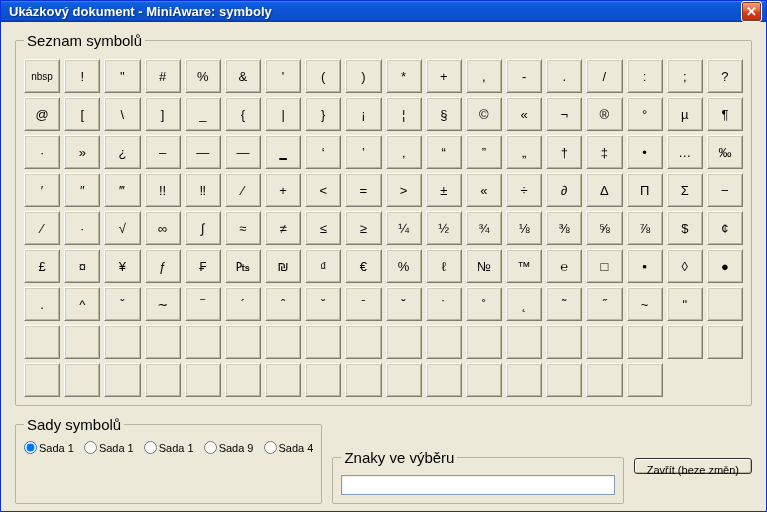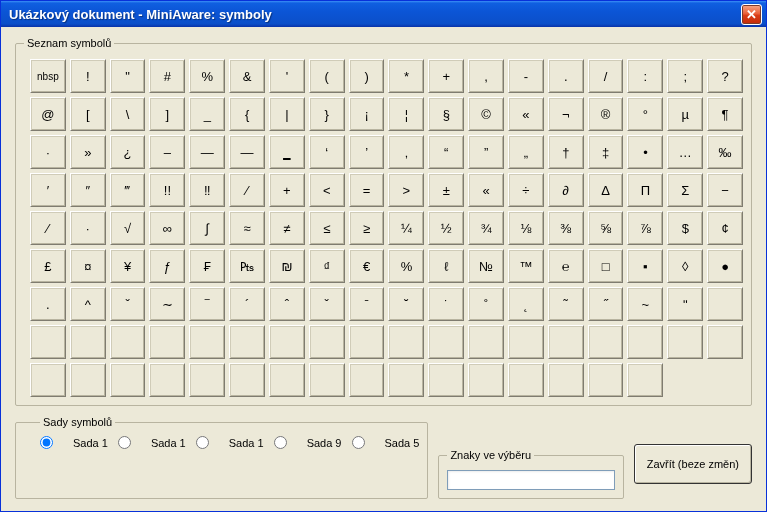--- a/index.html
+++ b/index.html
@@ -60,30 +60,29 @@
     border: 1px solid #b8b4a0;
     border-radius: 2px;
     padding: 8px 8px 8px 8px;
     margin: 0;
   }
   fieldset.symbols {
     flex: 1;
     padding: 10px 8px 8px 8px;
   }
   legend {
-    font-size: 11px;
+    font-size: 15px;
     color: #000;
     padding: 0 3px;
   }
   .grid {
     display: grid;
     grid-template-columns: repeat(18, 1fr);
     grid-auto-rows: 34px;
     gap: 4px;
-    margin-left: 6px;
   }
   .sym-btn {
     background: #ece9d8;
     border-top: 1px solid #fff;
     border-left: 1px solid #fff;
     border-right: 1px solid #7f7c70;
     border-bottom: 1px solid #7f7c70;
     box-shadow: 1px 1px 0 #d0ccb8 inset, -1px -1px 0 #b8b4a0 inset;
     display: flex;
     align-items: center;
@@ -97,32 +96,32 @@
   .sym-btn.empty {
     color: transparent;
   }
   .bottom-row {
     display: flex;
     gap: 10px;
     align-items: stretch;
     margin-top: 10px;
   }
   fieldset.sets {
-    padding: 6px 8px 8px 24px;
+    padding: 6px 8px 8px 8px;
   }
   .radios {
     display: flex;
     gap: 10px;
     align-items: center;
     padding-top: 2px;
   }
   .radios label {
     display: flex;
     align-items: center;
-    gap: 20px;
+    gap: 2px;
     font-size: 11px;
     cursor: pointer;
   }
   .radios input { margin: 0; }
   fieldset.selection {
     flex: 1;
     padding: 6px 8px 8px 8px;
     margin-top: 33px;
   }
   .sel-input {
@@ -141,21 +140,21 @@
   }
   .btn {
     background: #ece9d8;
     border: 1px solid #333;
     border-radius: 3px;
     padding: 5px 12px;
     font-size: 11px;
     font-family: Tahoma, sans-serif;
     cursor: pointer;
     box-shadow: inset 1px 1px 0 #fff, inset -1px -1px 0 #b8b4a0;
-    height: 40px;
+    height: 16px;
     margin-top: 12px;
   }
 </style>
 </head>
 <body>
 
 <div class="window">
   <div class="titlebar">
     <div class="title">Ukázkový dokument - MiniAware: symboly</div>
     <div class="close-btn">✕</div>
@@ -343,21 +342,21 @@
             <label>
               <input type="radio" name="symset" style="">
               <span>Sada 1</span>
             </label>
             <label>
               <input type="radio" name="symset" style="">
               <span>Sada 9</span>
             </label>
             <label>
               <input type="radio" name="symset" style="">
-              <span>Sada 5</span>
+              <span>Sada 4</span>
             </label>
           </div>
       </fieldset>
       <fieldset class="selection">
         <legend>Znaky ve výběru</legend>
         <input class="sel-input" type="text" value="" style="">
       </fieldset>
       <div class="close-area">
         <button class="btn">Zavřít (beze změn)</button>
       </div>

